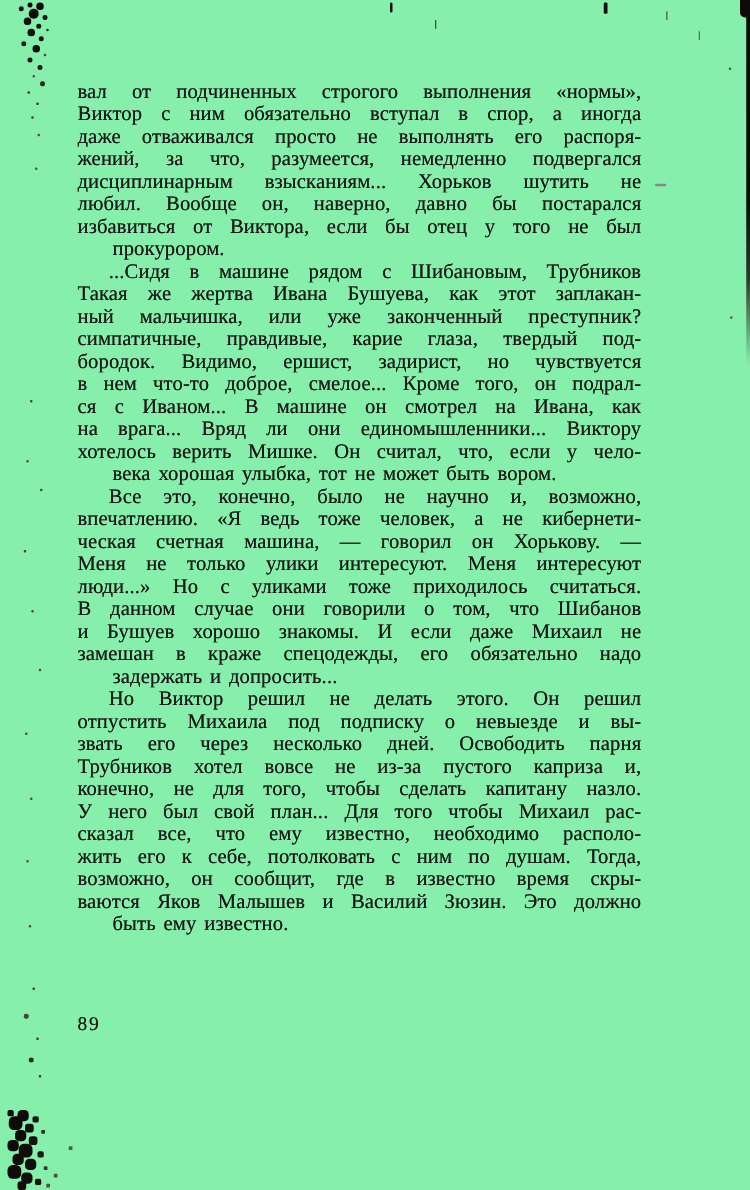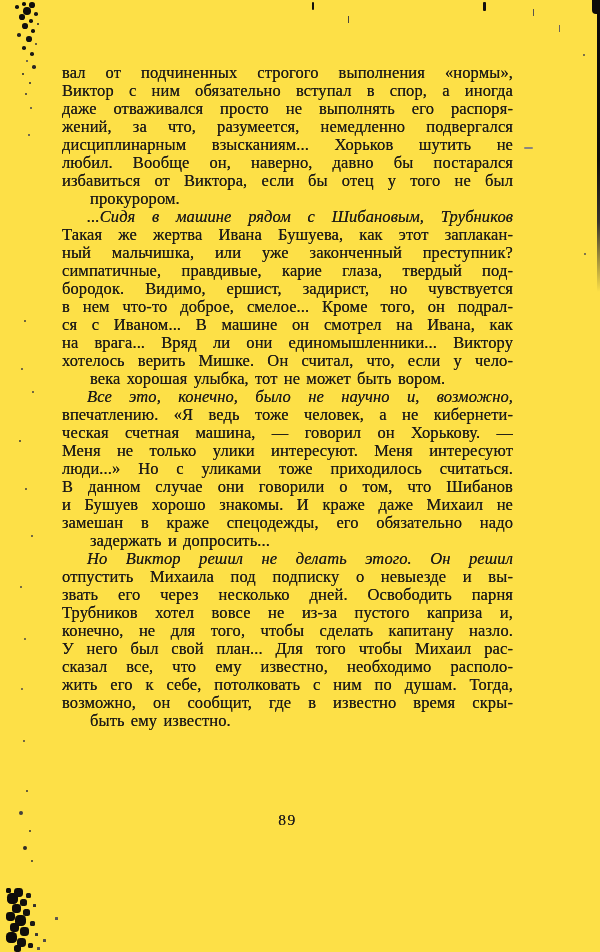--- a/index.html
+++ b/index.html
@@ -29,24 +29,24 @@
     white-space:normal;
     overflow:hidden;
     height:18px;
   }
   .line.last{
     text-align-last:left;
     -moz-text-align-last:left;
     text-align:left;
     margin-left:28px;
   }
-  .line.first-indent{text-indent:25px;font-style:italic;}
+  .line.first-indent{text-indent:25px;}
   .pagenum{
     position:absolute;left:62px;top:811px;width:451px;
-    text-align:center;
+    text-align:left;
     color:#201d1a;
     font-size:15.5px;letter-spacing:1.5px;
     text-shadow:0 0 .3px rgba(25,22,20,.85);
   }
   
   .dot{position:absolute;border-radius:45%;}
   #noiseTL{
     left:22px;top:2px;width:4px;height:4px;background:#0e0c0a;
     box-shadow:
       8px 1px 0 1px #0f0d0b, -7px 3px 0 0 #141210, 3px 7px 0 2px #0f0d0b,
@@ -99,21 +99,21 @@
       18px 22px 0 1px #14110e, 2px 26px 0 2px #0d0b09, 12px 30px 0 3px #0f0c0a,
       24px 33px 0 0 #1c1916, 6px 37px 0 2px #0e0c0a, 16px 41px 0 2px #110f0c,
       28px 44px 0 -1px #3a3733, 3px 47px 0 3px #0d0b09, 13px 52px 0 2px #12100d,
       22px 55px 0 0 #181512, 36px 50px 0 -1px #514c46, 9px 58px 0 1px #100e0b,
       30px 58px 0 -1px #55514c, 48px 28px 0 -1px #5d5750;
   }
 </style>
 </head>
 <body>
 
-<div class="scan" style="background: #fde047;">
+<div class="scan" style="background: #86efac;">
 
   <div class="dot" id="noiseTL"></div>
   <div class="dot" id="noiseT1"></div>
   <div class="dot" id="noiseT2"></div>
   <div class="dot" id="noiseR"></div>
   <div class="dot" id="dashMid"></div>
   <div id="edgeR"></div>
   <div id="edgeRBlob"></div>
   <div class="dot" id="noiseL"></div>
   <div class="dot" id="noiseBL"></div>
@@ -141,33 +141,34 @@
         <div class="line">хотелось верить Мишке. Он считал, что, если у чело-</div>
         <div class="line last">века хорошая улыбка, тот не может быть вором.</div>
       </div>
       <div class="para">
         <div class="line first-indent">Все это, конечно, было не научно и, возможно,</div>
         <div class="line">впечатлению. «Я ведь тоже человек, а не кибернети-</div>
         <div class="line">ческая счетная машина, — говорил он Хорькову. —</div>
         <div class="line">Меня не только улики интересуют. Меня интересуют</div>
         <div class="line">люди...» Но с уликами тоже приходилось считаться.</div>
         <div class="line">В данном случае они говорили о том, что Шибанов</div>
-        <div class="line">и Бушуев хорошо знакомы. И краже даже Михаил не</div>
+        <div class="line">и Бушуев хорошо знакомы. И если даже Михаил не</div>
         <div class="line">замешан в краже спецодежды, его обязательно надо</div>
         <div class="line last">задержать и допросить...</div>
       </div>
       <div class="para">
         <div class="line first-indent">Но Виктор решил не делать этого. Он решил</div>
         <div class="line">отпустить Михаила под подписку о невыезде и вы-</div>
         <div class="line">звать его через несколько дней. Освободить парня</div>
         <div class="line">Трубников хотел вовсе не из-за пустого каприза и,</div>
         <div class="line">конечно, не для того, чтобы сделать капитану назло.</div>
         <div class="line">У него был свой план... Для того чтобы Михаил рас-</div>
         <div class="line">сказал все, что ему известно, необходимо располо-</div>
         <div class="line">жить его к себе, потолковать с ним по душам. Тогда,</div>
         <div class="line">возможно, он сообщит, где в известно время скры-</div>
+        <div class="line">ваются Яков Малышев и Василий Зюзин. Это должно</div>
         <div class="line last">быть ему известно.</div>
       </div>
     </div>
 
   <div class="pagenum">89</div>
 
 </div>
 
 </body></html>

